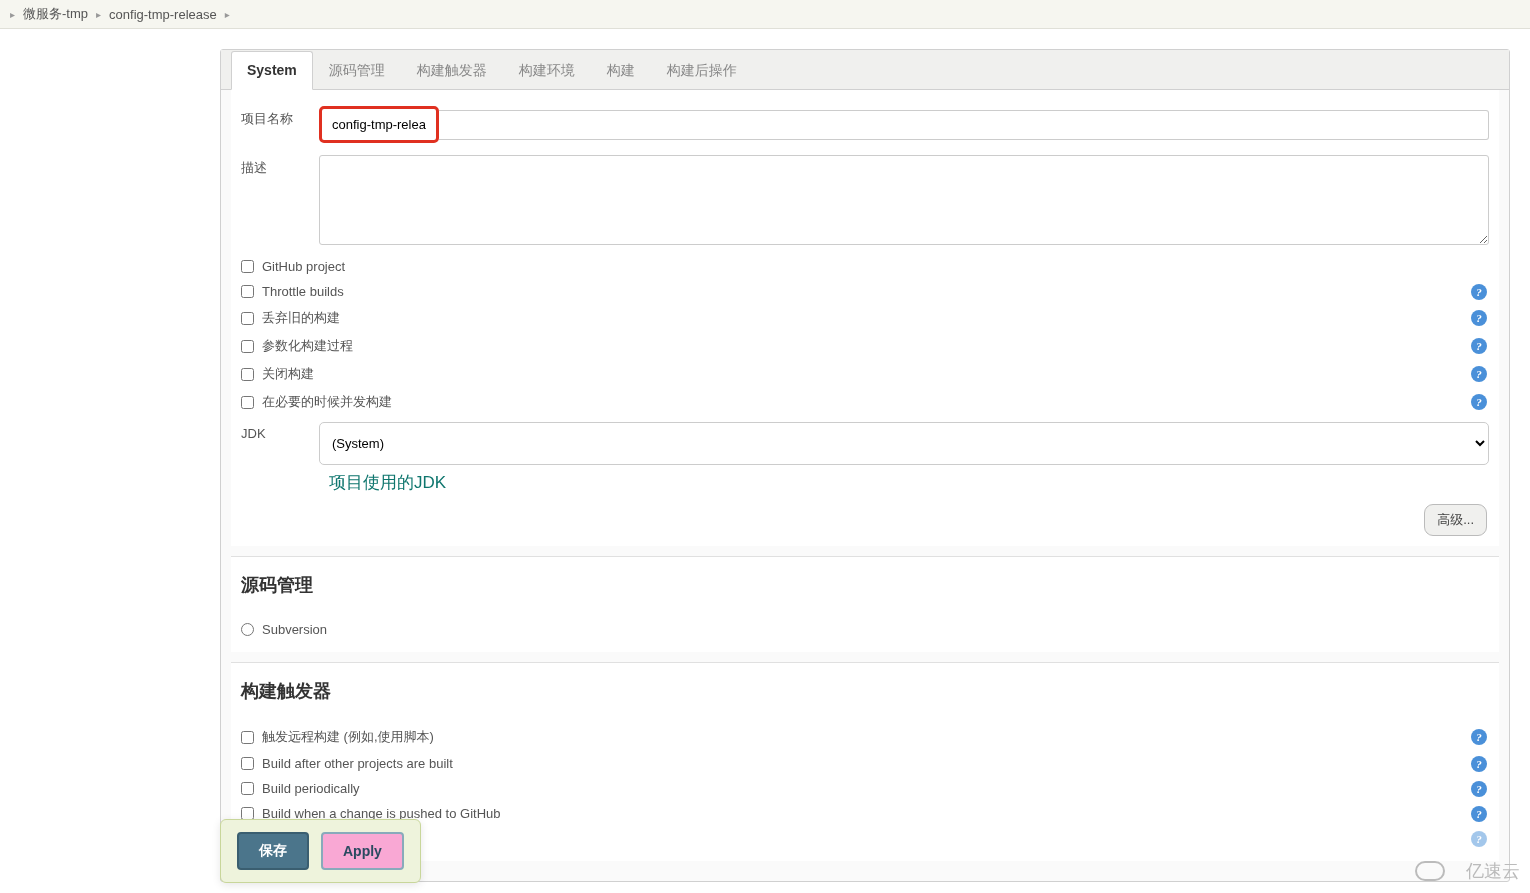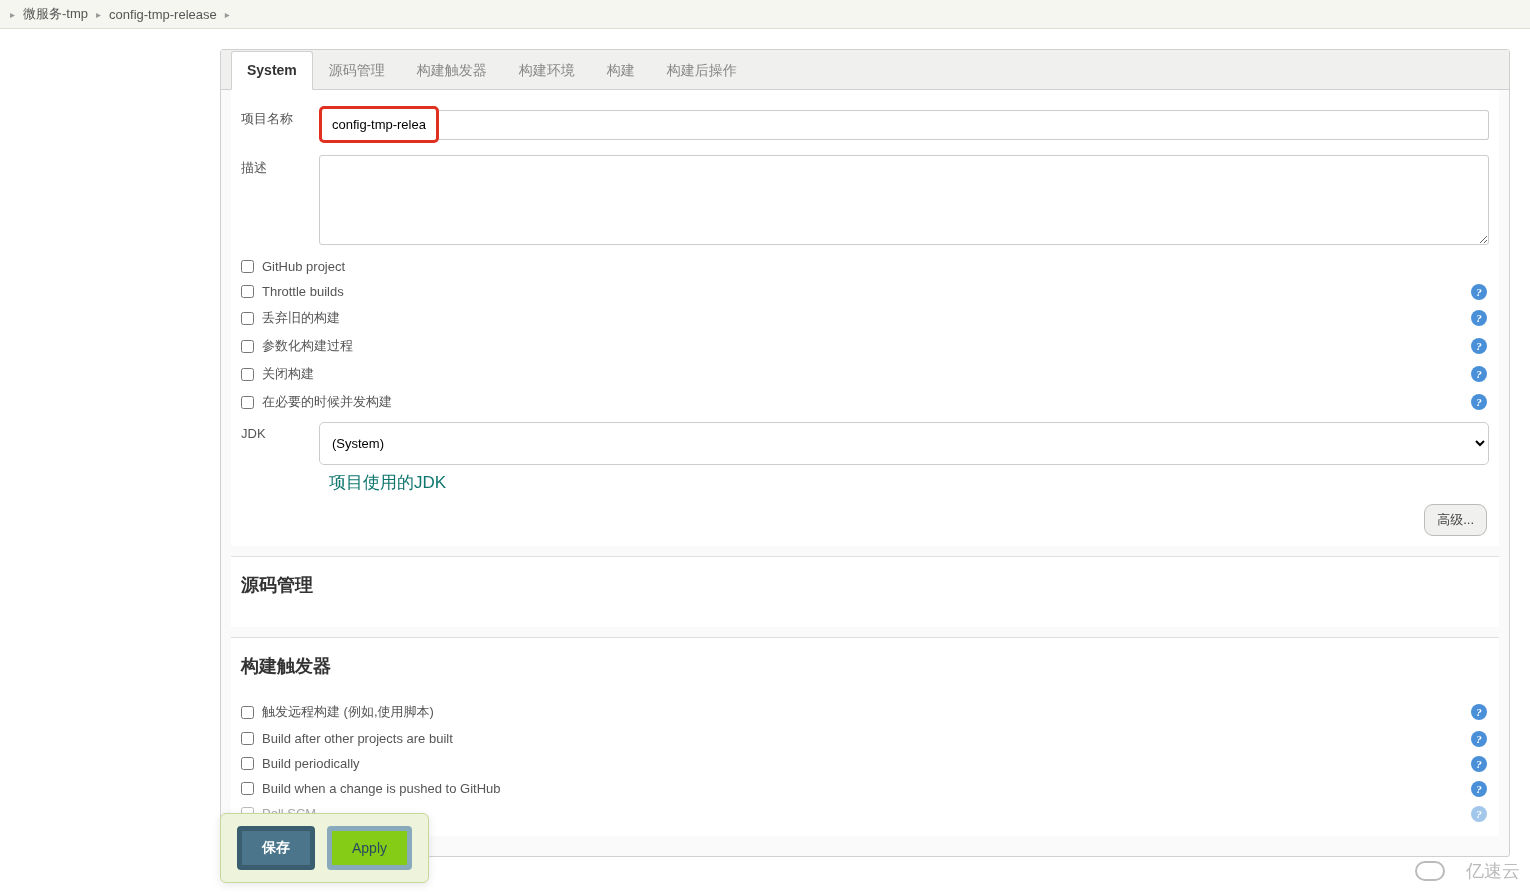--- a/index.html
+++ b/index.html
@@ -181,33 +181,33 @@
       padding: 12px 16px;
       display: flex;
       gap: 12px;
       box-shadow: 0 2px 8px rgba(0,0,0,0.1);
     }
     .btn {
       padding: 8px 20px;
       border-radius: 4px;
       font-size: 14px;
       cursor: pointer;
-      border: 5px solid #0f172a;
+      border: 2px solid #0f172a;
     }
     .btn-primary {
       background: #4b758b;
       color: #fff;
       border-color: #3a5e70;
       font-weight: bold;
     }
     .btn-secondary {
-      background: #84cc16;
+      background: #f9a8d4;
       color: #2a4a60;
       border-color: #8ab;
-      font-weight: normal;
+      font-weight: bold;
     }
     .watermark {
       position: fixed;
       right: 10px;
       bottom: 10px;
       color: #bbb;
       font-size: 18px;
       display: flex;
       align-items: center;
       gap: 21px;
@@ -304,20 +304,24 @@
 
       <div class="adv-row">
         <button class="adv-btn">高级...</button>
       </div>
     </div>
 
     <div class="divider"></div>
 
     <div class="section-title">源码管理</div>
     <div class="section">
+      <div class="check-row">
+        <input type="radio" name="scm" style="">
+        <label>Subversion</label>
+      </div>
     </div>
 
     <div class="divider"></div>
 
     <div class="section-title">构建触发器</div>
     <div class="section">
       <div class="check-row">
         <input type="checkbox" style="">
         <label>触发远程构建 (例如,使用脚本)</label>
         <span class="help-icon">?</span>

